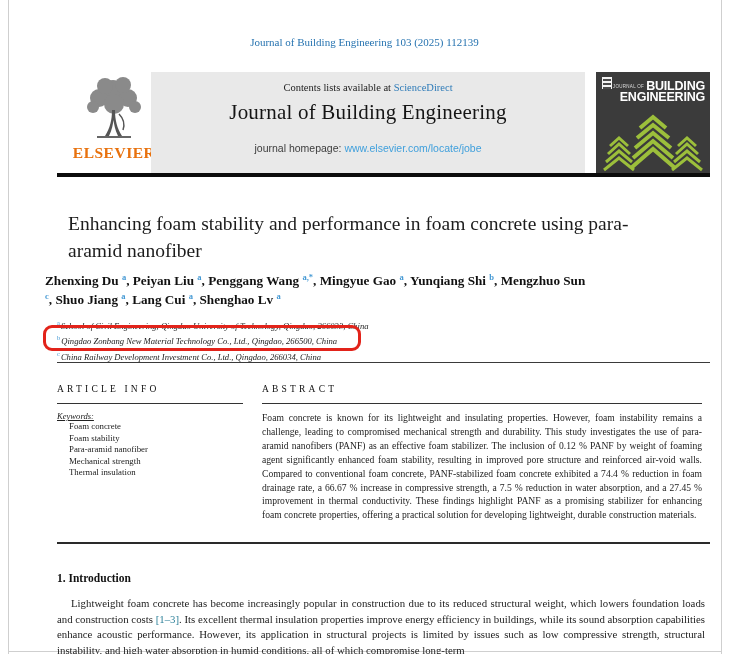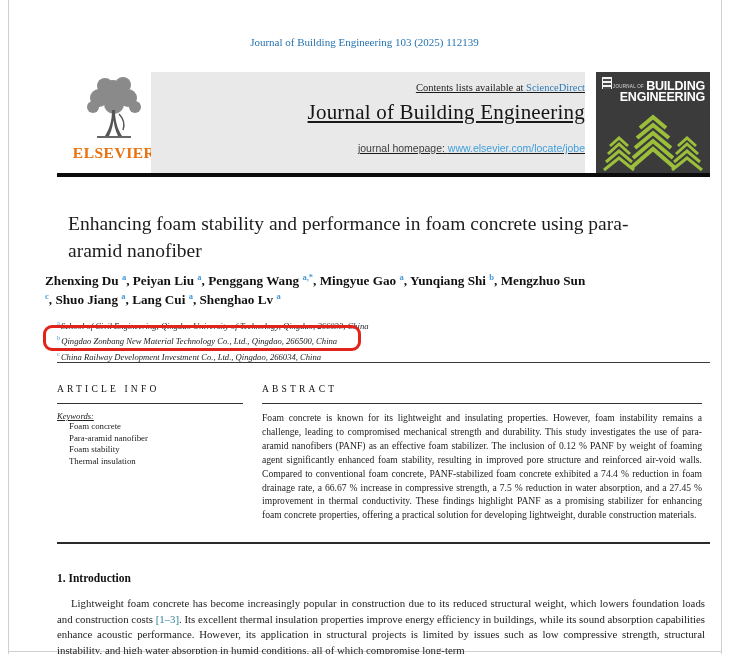--- a/index.html
+++ b/index.html
@@ -10,21 +10,21 @@
 
   
   .top-citation{position:absolute;left:0;top:36px;width:100%;text-align:center;
     font-size:11px;color:#2673b0;}
 
   
   .logo-box{position:absolute;left:57px;top:72px;width:94px;height:101px;background:#fff;text-align:center;margin-left:10px;}
   .logo-box svg{display:block;margin:2px auto 0 auto;}
   .publisher-name{font-family:"Liberation Serif",serif;font-weight:bold;color:#e8710d;
     font-size:15.5px;letter-spacing:0.5px;margin-top:-2px;}
-  .band{position:absolute;left:151px;top:72px;width:434px;height:101px;background:#e9e9e9;text-align:right;text-decoration:underline;}
+  .band{position:absolute;left:151px;top:72px;width:434px;height:101px;background:#e9e9e9;text-align:center;}
   .band .contents{font-size:10.5px;margin-top:10px;color:#222;}
   .band .contents .lnk{color:#2e7bb8;}
   .band .jtitle{font-size:21px;color:#151515;margin-top:7px;letter-spacing:0.2px;}
   .band .homepage{font-family:"Liberation Sans",sans-serif;font-size:10.5px;color:#3c3c3c;margin-top:17px;}
   .band .homepage .lnk{color:#41a0dc;}
   .cover{position:absolute;left:596px;top:72px;width:114px;height:101px;background:#3b3b3b;overflow:hidden;}
   .cover .pubmark{position:absolute;left:6px;top:5px;width:10px;height:12px;background:#f2f2f2;}
   .cover .pubmark i{display:block;height:2px;background:#4a4a4a;margin:2px 1px 0 1px;}
   .cover .titleblock{position:absolute;right:5px;top:7px;text-align:right;color:#ffffff;
     font-family:"Liberation Sans",sans-serif;font-weight:bold;line-height:11px;}
@@ -147,22 +147,23 @@
   </div>
   <div class="highlight-box"></div>
 
   <div class="rule-1"></div>
 
   <div class="info-col">
     <h3 class="col-head">ARTICLE INFO</h3>
     <div class="head-rule"></div>
     <div class="kw-label">Keywords:</div>
     <div class="kw-item">Foam concrete</div>
+    <div class="kw-item">Foam stability</div>
     <div class="kw-item">Para-aramid nanofiber</div>
-    <div class="kw-item">Foam stability</div>
+    <div class="kw-item">Mechanical strength</div>
     <div class="kw-item">Thermal insulation</div>
   </div>
 
   <div class="abs-col">
     <h3 class="col-head">ABSTRACT</h3>
     <div class="head-rule"></div>
     <div class="abs-text">Foam concrete is known for its lightweight and insulating properties. However, foam instability remains a challenge, leading to compromised mechanical strength and durability. This study investigates the use of para-aramid nanofibers (PANF) as an effective foam stabilizer. The inclusion of 0.12 % PANF by weight of foaming agent significantly enhanced foam stability, resulting in improved pore structure and reinforced air-void walls. Compared to conventional foam concrete, PANF-stabilized foam concrete exhibited a 74.4 % reduction in foam drainage rate, a 66.67 % increase in compressive strength, a 7.5 % reduction in water absorption, and a 27.45 % improvement in thermal conductivity. These findings highlight PANF as a promising stabilizer for enhancing foam concrete properties, offering a practical solution for developing lightweight, durable construction materials.</div>
   </div>
 
   <div class="rule-2"></div>

